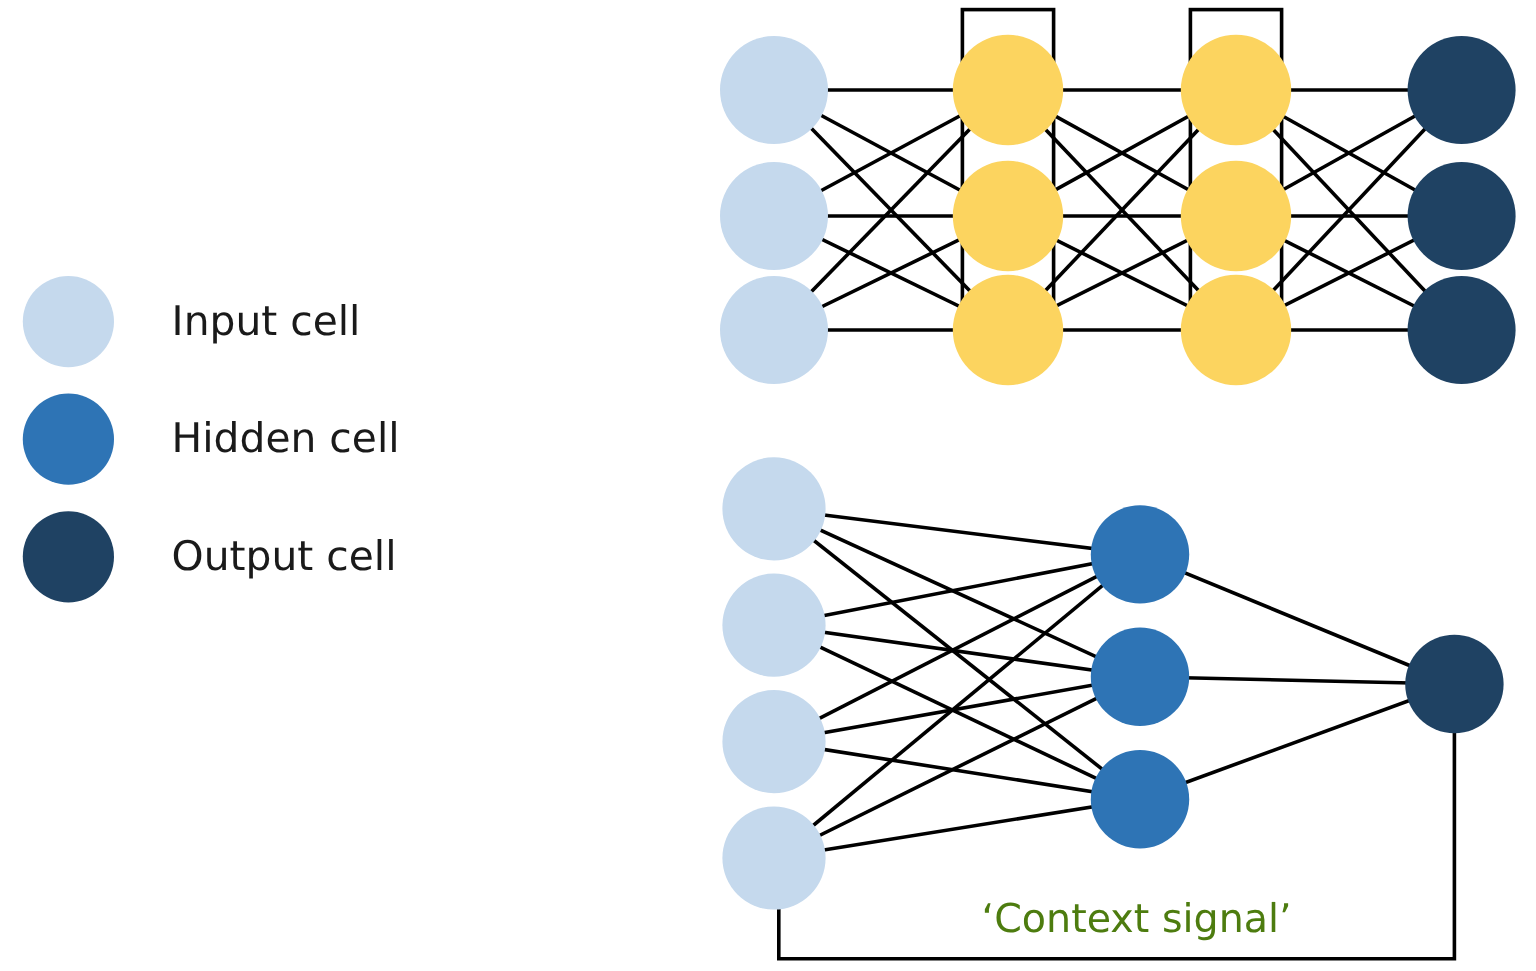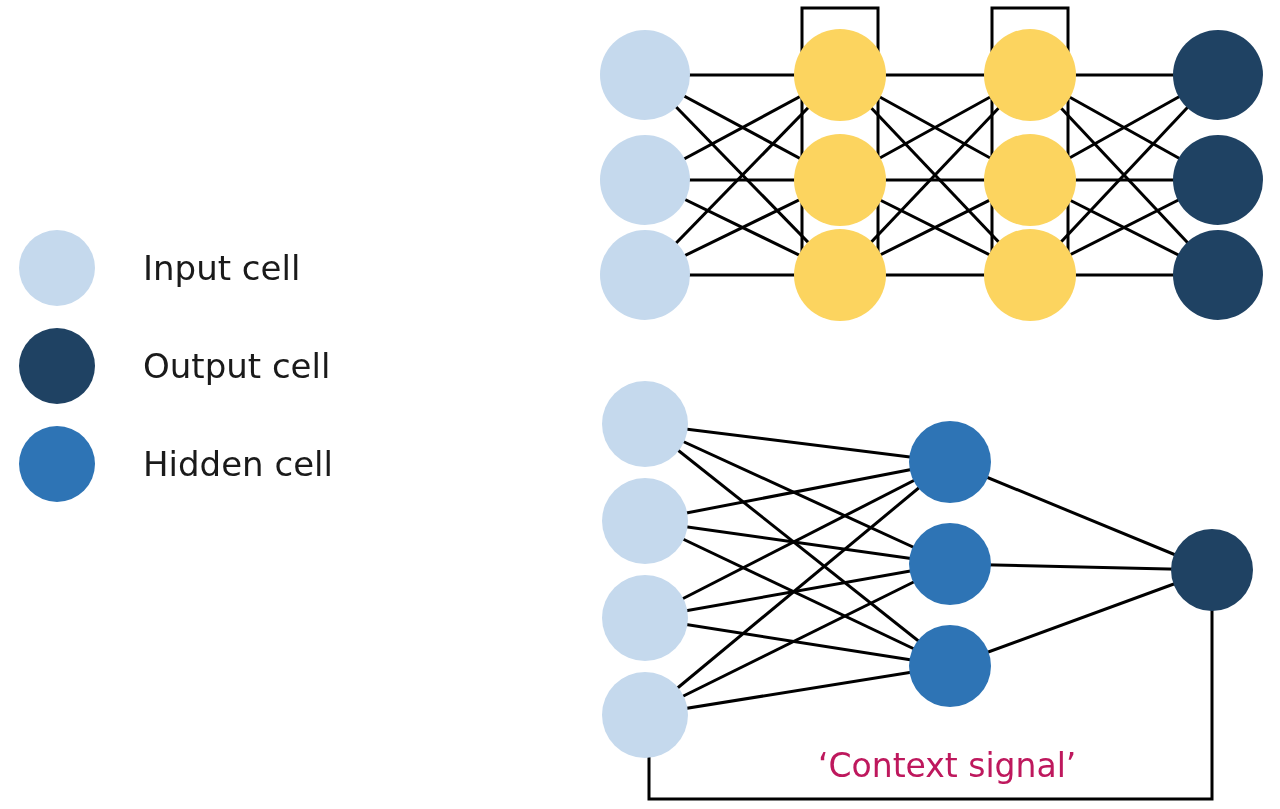--- a/index.html
+++ b/index.html
@@ -14,21 +14,21 @@
   #network-svg { position: absolute; left: 0; top: 0; display: block; }
   .legend { position: absolute; left: 19px; top: 230px; }
   .legend-row { display: flex; align-items: center; height: 76px; margin-bottom: 22px; }
   .swatch { width: 76px; height: 76px; border-radius: 50%; flex: 0 0 auto; }
   .legend-label { margin-left: 48px; font-size: 34px; color: #1a1a1a; white-space: nowrap; }
   .context-label {
     position: absolute;
     left: 818px;
     top: 746px;
     font-size: 33px;
-    color: #be185d;
+    color: #4d7c0f;
     white-space: nowrap;
   }
 </style>
 </head>
 <body>
 
 <div class="canvas">
 
   <svg id="network-svg" width="1280" height="809" viewBox="0 0 1280 809">
       <rect x="802" y="8" width="76" height="67" fill="none" stroke="#000000" stroke-width="3"></rect>
@@ -101,24 +101,24 @@
       <circle cx="950" cy="666" r="41" fill="#2E74B5"></circle>
       <circle cx="1212" cy="570" r="41" fill="#1F4263"></circle>
     </svg>
 
   <div class="legend">
     <div class="legend-row">
       <span class="swatch" style="background: rgb(197, 217, 237);"></span>
       <span class="legend-label">Input cell</span>
     </div>
     <div class="legend-row">
+      <span class="swatch" style="background: rgb(46, 116, 181);"></span>
+      <span class="legend-label">Hidden cell</span>
+    </div>
+    <div class="legend-row">
       <span class="swatch" style="background: rgb(31, 66, 99);"></span>
       <span class="legend-label">Output cell</span>
-    </div>
-    <div class="legend-row">
-      <span class="swatch" style="background: rgb(46, 116, 181);"></span>
-      <span class="legend-label">Hidden cell</span>
     </div>
   </div>
 
   <div class="context-label">‘Context signal’</div>
 
 </div>
 
 </body></html>

